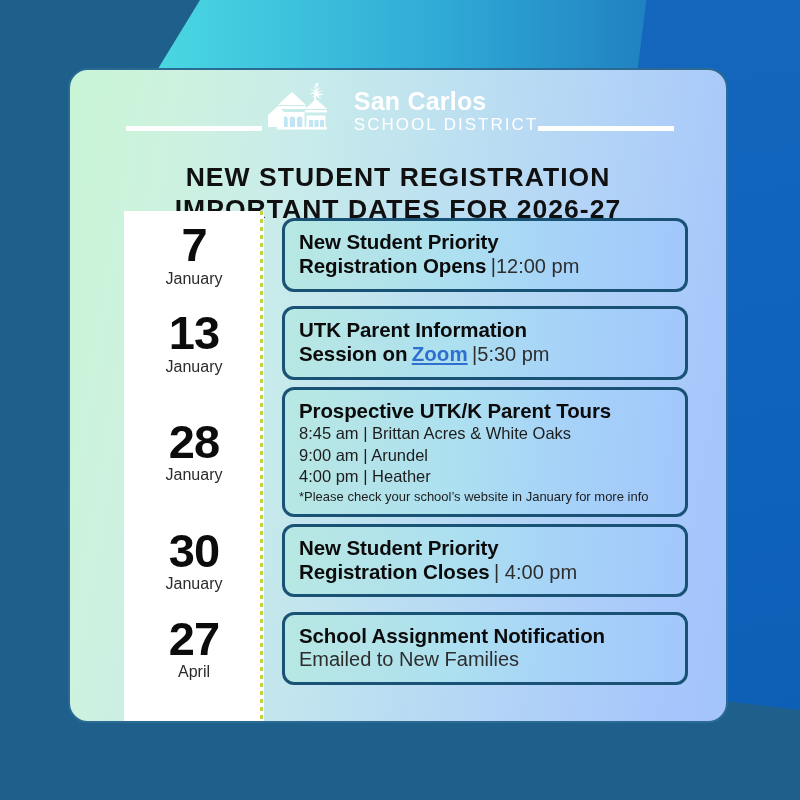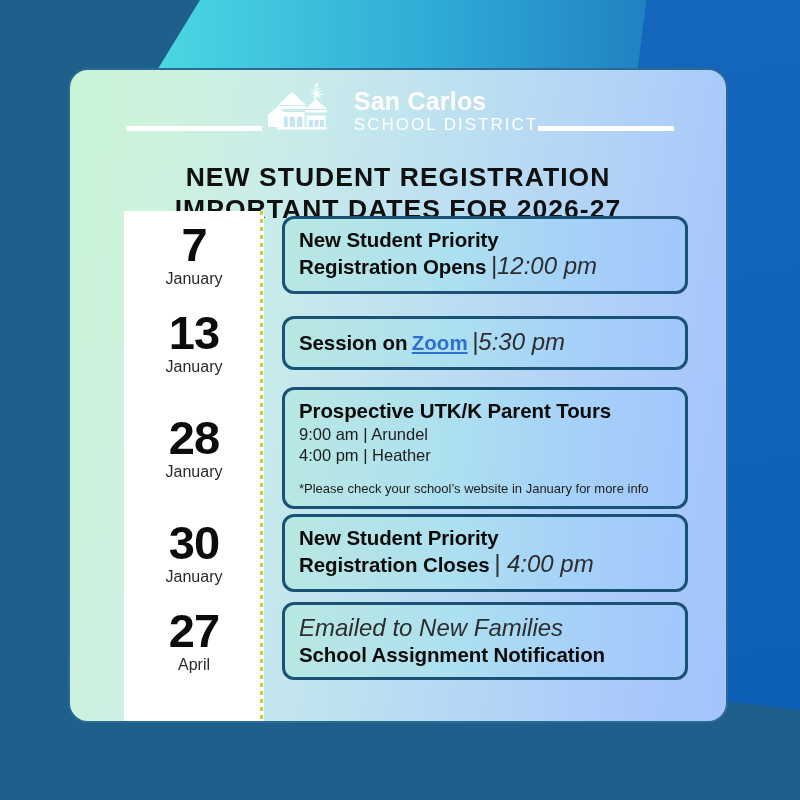--- a/index.html
+++ b/index.html
@@ -109,23 +109,23 @@
     flex:1; margin-left:18px; margin-right:38px;
     border:3px solid #1a5276; border-radius:12px;
     background:linear-gradient(95deg,#b7e8e2 0%,#b4e4e8 18%,#ade0f0 42%,#a6d2f8 70%,#a2c7fc 100%);
     padding:9px 28px 10px 14px;
     position:relative; z-index:2;
   }
   .ev-line { line-height:1.18; }
   .ev-bold {
     font-size:20.5px; font-weight:bold; color:#0b0b0b; letter-spacing:-0.1px;
   }
-  .ev-light { font-size:24px; color:#2d2d2d; font-weight:400;font-style:italic; }
+  .ev-light { font-size:20px; color:#2d2d2d; font-weight:400; }
   .ev-sub { font-size:16.5px; color:#1d1d1d; line-height:1.30; }
-  .ev-note { font-size:13px; color:#1d1d1d; margin-top:14px; }
+  .ev-note { font-size:13px; color:#1d1d1d; margin-top:1px; }
   .zoom-link {
     color:#2f6fd0; text-decoration:underline; font-weight:bold; font-size:20.5px;
   }
 </style>
 </head>
 <body>
 
 <div id="bg-layer">
   <div class="bg-top-band"></div>
   <div class="bg-left-fill"></div>
@@ -203,35 +203,37 @@
         </div>
       </div>
     </div>
 
     <div class="row">
       <div class="date-cell">
         <span class="day">13</span>
         <span class="month">January</span>
       </div>
       <div class="event-box">
+        <div class="ev-line"><span class="ev-bold">UTK Parent Information</span></div>
         <div class="ev-line">
           <span class="ev-bold">Session on</span>
           <a href="#" class="zoom-link">Zoom</a>
           <span class="ev-light">|5:30 pm</span>
         </div>
       </div>
     </div>
 
     <div class="row tall">
       <div class="date-cell">
         <span class="day">28</span>
         <span class="month">January</span>
       </div>
       <div class="event-box">
         <div class="ev-line"><span class="ev-bold">Prospective UTK/K Parent Tours</span></div>
+        <div class="ev-sub">8:45 am  |  Brittan Acres &amp; White Oaks</div>
         <div class="ev-sub">9:00 am  |  Arundel</div>
         <div class="ev-sub">4:00 pm  |  Heather</div>
         <div class="ev-note">*Please check your school’s website in January for more info</div>
       </div>
     </div>
 
     <div class="row">
       <div class="date-cell">
         <span class="day">30</span>
         <span class="month">January</span>
@@ -244,19 +246,19 @@
         </div>
       </div>
     </div>
 
     <div class="row">
       <div class="date-cell">
         <span class="day">27</span>
         <span class="month">April</span>
       </div>
       <div class="event-box">
+        <div class="ev-line"><span class="ev-bold">School Assignment Notification</span></div>
         <div class="ev-line"><span class="ev-light">Emailed to New Families</span></div>
-        <div class="ev-line"><span class="ev-bold">School Assignment Notification</span></div>
       </div>
     </div>
 
   </div>
 </div>
 
 </body></html>

